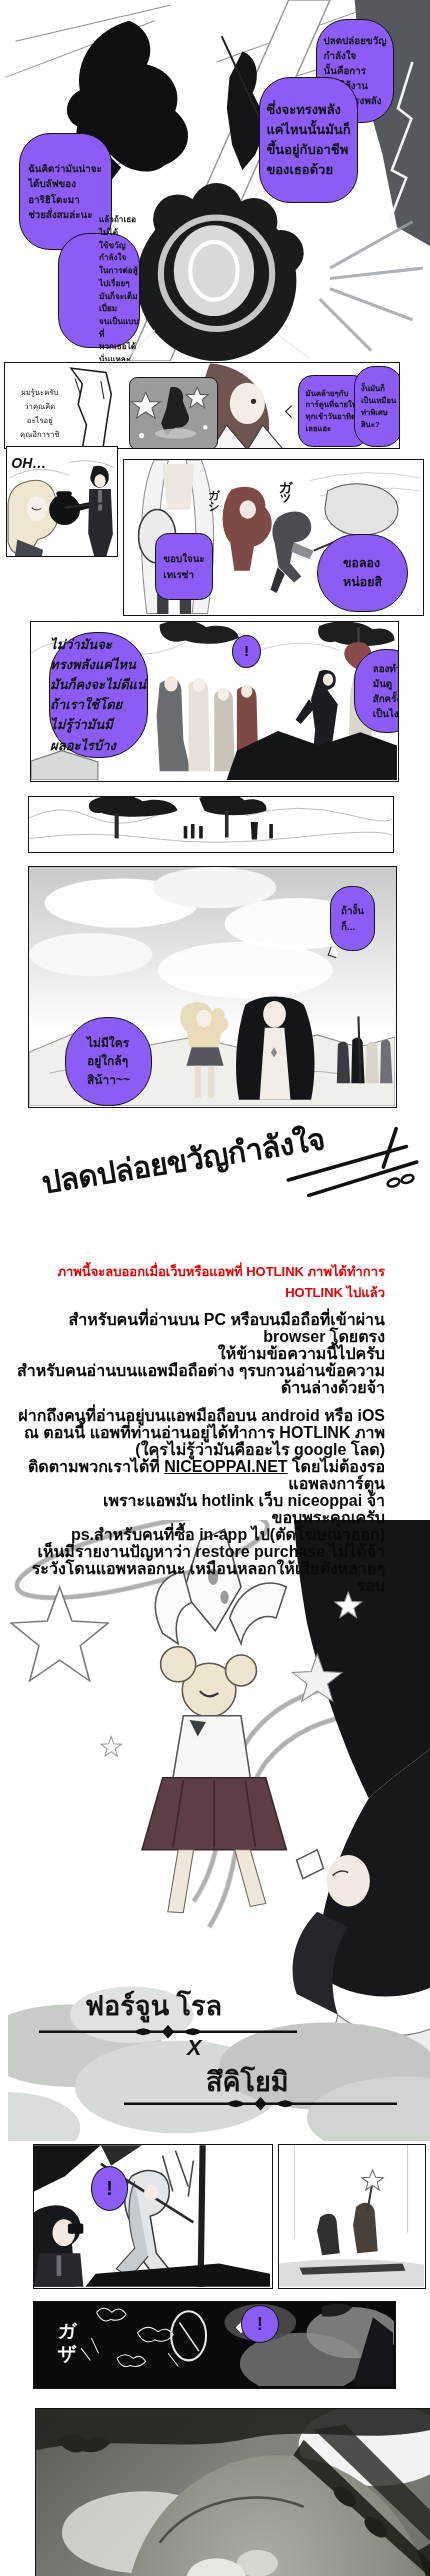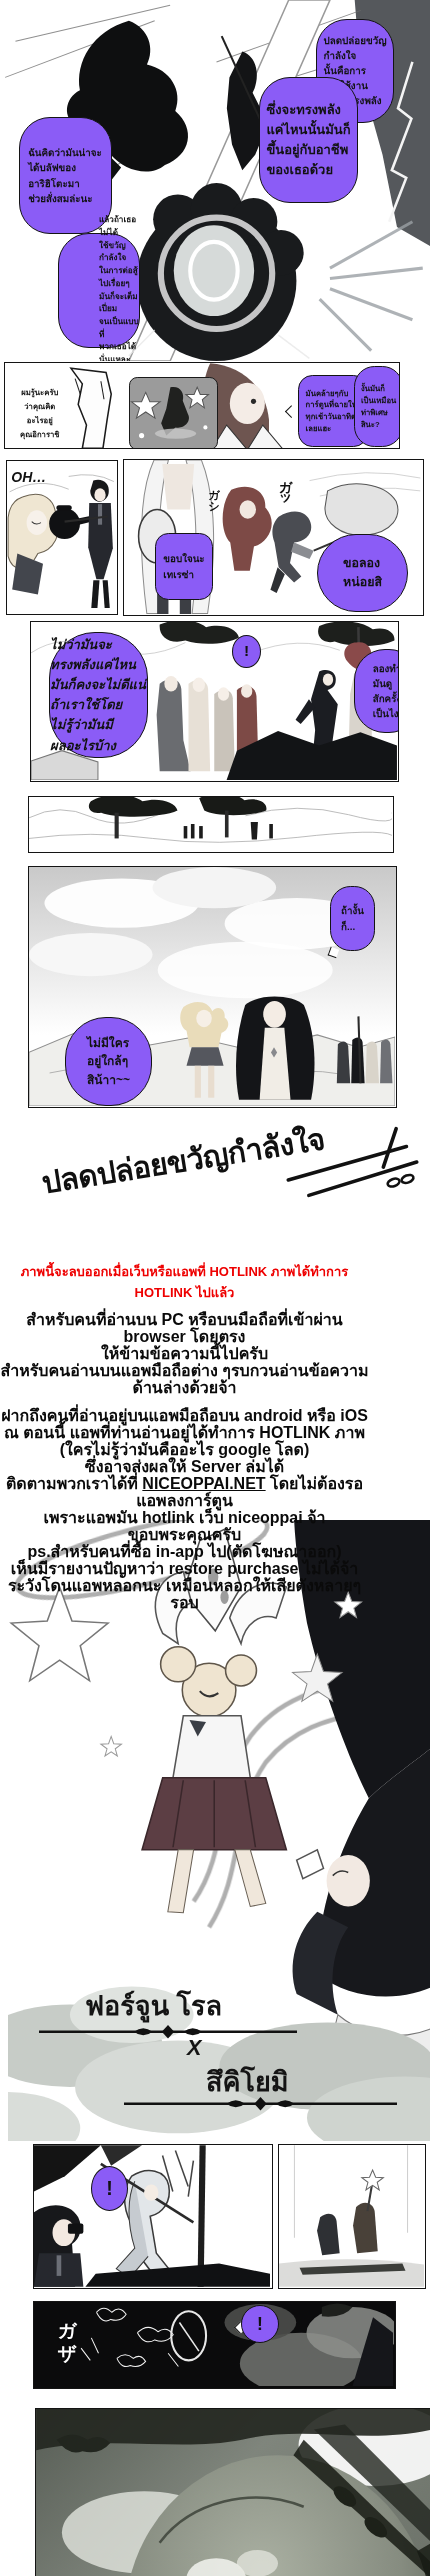--- a/index.html
+++ b/index.html
@@ -3,25 +3,25 @@
 <meta charset="utf-8">
 <style>
   html,body{margin:0;padding:0;background:#ffffff;}
   body{font-family:"Liberation Sans","DejaVu Sans",sans-serif;}
   .page{position:relative;width:431px;height:2762px;background:#fff;overflow:hidden;}
   .panel{position:absolute;background:#fff;border:1.5px solid #141414;overflow:hidden;box-sizing:border-box;}
   .noborder{border:none;}
   .bubble{position:absolute;background:#8b5cf6;border:1.5px solid #141414;border-radius:31px;
           display:flex;align-items:center;justify-content:center;text-align:left;
           white-space:pre-line;font-weight:700;color:#121212;line-height:1.55;box-sizing:border-box;z-index:5;}
-  .caption-free{position:absolute;text-align:center;white-space:pre-line;font-weight:700;color:#121212;z-index:5;}
+  .caption-free{position:absolute;text-align:center;white-space:pre-line;font-weight:400;color:#121212;z-index:5;}
   .sfx{position:absolute;font-weight:900;writing-mode:vertical-rl;text-orientation:upright;z-index:6;}
   .tail{position:absolute;width:7.7px;height:7.7px;background:#fff;z-index:4;}
   svg{display:block;}
-  .notice-wrap{position:absolute;left:0;top:1261px;width:369px;text-align:center;z-index:4;}
+  .notice-wrap{position:absolute;left:16px;top:1261px;width:369px;text-align:right;z-index:4;}
   .notice-red{font-size:13px;font-weight:800;margin-bottom:8.2px;}
   .notice-line{font-size:16px;font-weight:700;color:#0a0a0a;line-height:17px;}
   .notice-gap{height:11.3px;}
   .shout{position:absolute;left:40px;top:1133px;width:340px;transform:rotate(-9deg);
          font-size:30px;font-weight:900;color:#101010;letter-spacing:-0.5px;white-space:nowrap;z-index:4;}
   .vs-name{position:absolute;font-size:27px;font-weight:900;color:#141414;z-index:6;white-space:nowrap;}
   .vs-x{position:absolute;font-size:21.6px;font-weight:900;font-style:italic;color:#141414;z-index:6;}
 </style>
 </head>
 <body>
@@ -75,21 +75,21 @@
     </svg>
     <div class="bubble" style="left:316px;top:18.5px;width:78px;height:104px;font-size:9.8px;">ปลดปล่อยขวัญ
 กำลังใจ
 นั้นคือการ
 เปิดใช้งาน
 สกิลที่ทรงพลัง</div>
     <div class="bubble" style="left:259px;top:77px;width:99px;height:126px;font-size:13px;">ซึ่งจะทรงพลัง
 แค่ไหนนั้นมันก็
 ขึ้นอยู่กับอาชีพ
 ของเธอด้วย</div>
-    <div class="bubble" style="left:18.5px;top:117px;width:93px;height:117px;font-size:9.8px;">ฉันคิดว่ามันน่าจะ
+    <div class="bubble" style="left:18.5px;top:133px;width:93px;height:117px;font-size:9.8px;">ฉันคิดว่ามันน่าจะ
 ได้บลัฟของ
 อาริฮิโตะมา
 ช่วยสั่งสมล่ะนะ</div>
     <div class="bubble" style="left:58px;top:233px;width:82px;height:115px;font-size:8.2px;padding-left:40px;">แล้วถ้าเธอไม่ได้
 ใช้ขวัญกำลังใจ
 ในการต่อสู้ไปเรื่อยๆ
 มันก็จะเต็มเปี่ยม
 จนเป็นแบบที่
 พวกเธอได้นั่นแหละ</div>
   </div>
@@ -130,21 +130,21 @@
 การ์ตูนที่ฉายใน
 ทุกเช้าวันอาทิตย์
 เลยแฮะ</div>
     <div class="tail" style="left:282px;top:44px;transform:rotate(45deg);border-left:1.5px solid #141414;border-bottom:1.5px solid #141414;"></div>
     <div class="bubble" style="left:349px;top:3.1px;width:49px;height:81px;font-size:7.7px;border-radius:20.6px;">งั้นมันก็
 เป็นเหมือน
 ท่าพิเศษ
 สินะ?</div>
   </div>
 
-  <div class="panel" style="left:6.2px;top:460px;width:112px;height:155px;">
+  <div class="panel" style="left:6.2px;top:446px;width:112px;height:111px;">
     <div class="caption-free" style="left:4.1px;top:8.2px;font-size:14px;font-weight:900;font-style:italic;">OH…</div>
     <svg width="109" height="151" viewBox="0 0 212 294">
       <g stroke="#9b9b9b" stroke-width="1.5" opacity="0.8">
           <path d="M5,60 Q60,30 120,55" fill="none"></path>
           <path d="M120,30 Q170,20 208,40" fill="none"></path>
         </g>
 
       <g>
         <path d="M30,70 C70,55 95,75 95,110 C110,140 90,175 60,180 C40,220 10,215 2,185 L2,110 C5,85 15,75 30,70 Z" fill="#efe6d2" stroke="#6b6252" stroke-width="2"></path>
         <ellipse cx="58" cy="120" rx="20" ry="24" fill="#f7f1ea"></ellipse>
@@ -339,21 +339,20 @@
 
   <div class="notice-wrap">
     <div class="notice-red" style="color:#ee0000;">ภาพนี้จะลบออกเมื่อเว็บหรือแอพที่ HOTLINK ภาพได้ทำการ HOTLINK ไปแล้ว</div>
     <div class="notice-line">สำหรับคนที่อ่านบน PC หรือบนมือถือที่เข้าผ่าน browser โดยตรง</div>
     <div class="notice-line">ให้ข้ามข้อความนี้ไปครับ</div>
     <div class="notice-line">สำหรับคนอ่านบนแอพมือถือต่าง ๆรบกวนอ่านข้อความด้านล่างด้วยจ้า</div>
     <div class="notice-gap"></div>
     <div class="notice-line">ฝากถึงคนที่อ่านอยู่บนแอพมือถือบน android หรือ iOS</div>
     <div class="notice-line">ณ ตอนนี้ แอพที่ท่านอ่านอยู่ได้ทำการ HOTLINK ภาพ</div>
     <div class="notice-line">(ใครไม่รู้ว่ามันคืออะไร google โลด)</div>
-    <div class="notice-line">ซึ่งอาจส่งผลให้ Server ล่มได้</div>
     <div class="notice-line">
       <span>ติดตามพวกเราได้ที่ </span><span style="text-decoration:underline;">NICEOPPAI.NET</span><span> โดยไม่ต้องรอแอพลงการ์ตูน</span>
     </div>
     <div class="notice-line">เพราะแอพมัน hotlink เว็บ niceoppai จ้า</div>
     <div class="notice-line">ขอบพระคุณครับ</div>
     <div class="notice-line">ps.สำหรับคนที่ซื้อ in-app ไป(ตัดโฆษณาออก)</div>
     <div class="notice-line">เห็นมีรายงานปัญหาว่า restore purchase ไม่ได้จ้า</div>
     <div class="notice-line">ระวังโดนแอพหลอกนะ เหมือนหลอกให้เสียตังหลายๆรอบ</div>
   </div>
 

